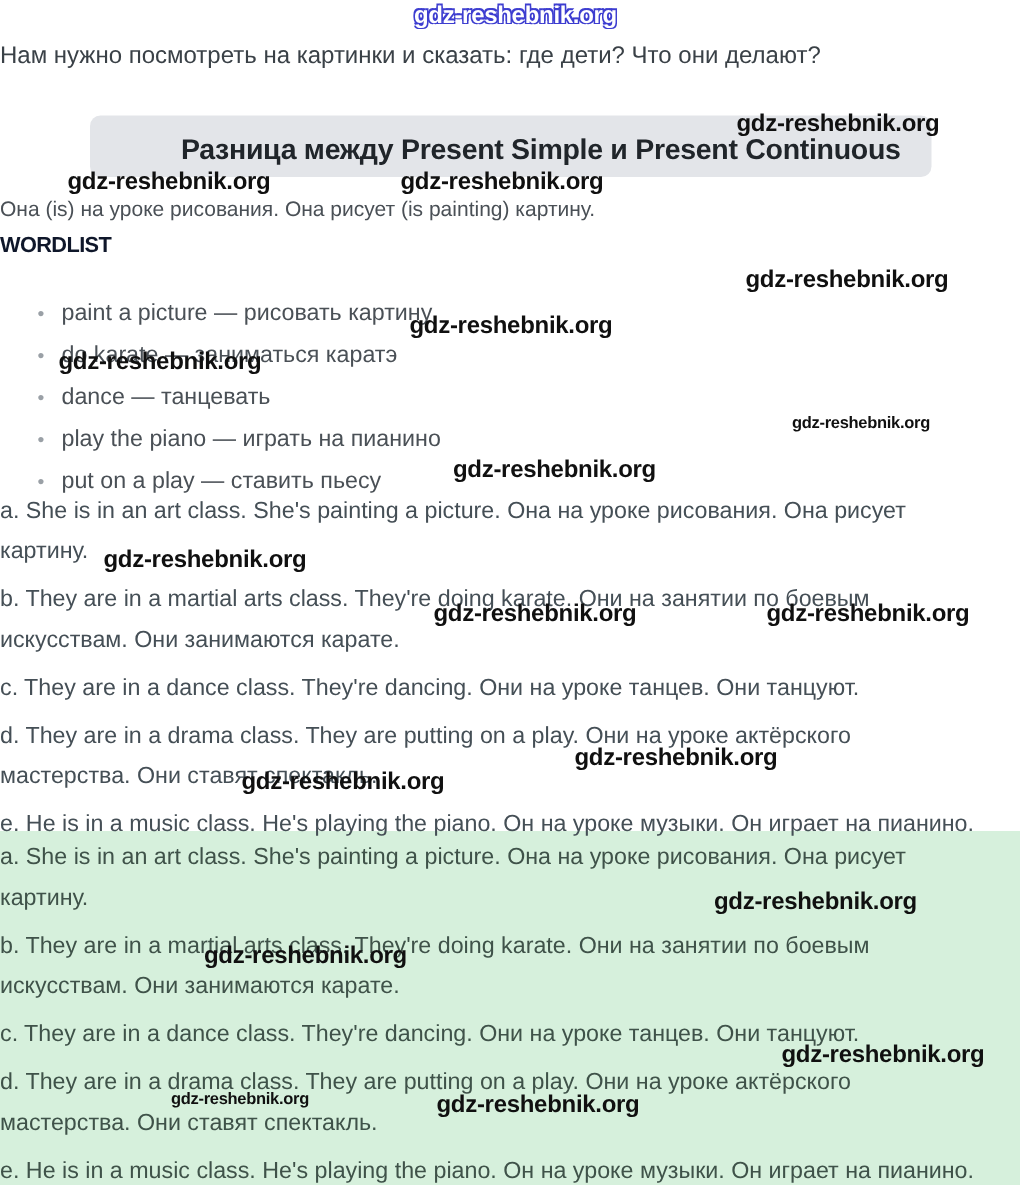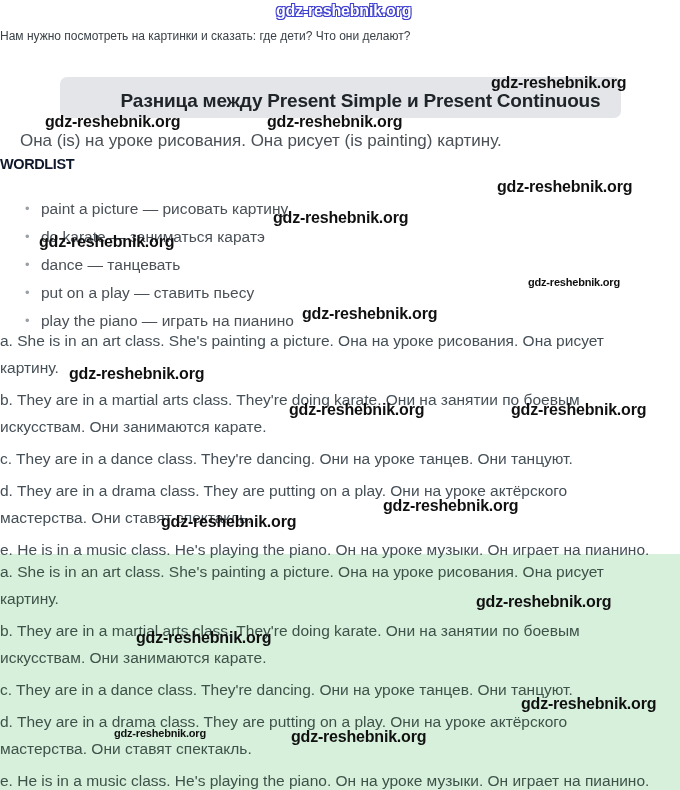--- a/index.html
+++ b/index.html
@@ -19,35 +19,35 @@
   .wm-sm{font-size:11px;font-weight:600;}
   .wm-blue{
     font-size:16px;font-weight:700;color:#ffffff;
     text-shadow:-1px -1px 0 #3d3dd0, 1px -1px 0 #3d3dd0,
                 -1px  1px 0 #3d3dd0, 1px  1px 0 #3d3dd0;
   }
 
   
   .intro{
     position:absolute;left:0;top:29px;width:620px;
-    font-size:12px;color:#3a4147;
+    font-size:16px;color:#3a4147;
   }
   .header-box{
     position:absolute;left:60px;top:77px;width:561px;height:41px;
     background:#e3e5e9;border-radius:7px;box-sizing:border-box;
     display:flex;align-items:flex-end;justify-content:center;
     padding-bottom:6px;z-index:1;padding-left:40px;
   }
   .header-title{
     font-size:19px;font-weight:700;color:#20252a;letter-spacing:-0.2px;
     white-space:nowrap;
   }
   .lead{
     position:absolute;left:0;top:131px;width:660px;
-    font-size:17px;color:#4a5056;z-index:2;margin-left:20px;
+    font-size:14px;color:#4a5056;z-index:2;
   }
   .wordlist-label{
     position:absolute;left:0;top:156px;
     font-size:14.5px;font-weight:700;letter-spacing:-0.4px;color:#0f172a;
   }
   ul.wordlist{
     position:absolute;left:25px;top:195px;margin:0;padding:0;list-style:none;
   }
   ul.wordlist li{
     position:relative;height:28px;line-height:28px;
@@ -102,22 +102,22 @@
     <span class="header-title">Разница между Present Simple и Present Continuous</span>
   </div>
 
   <div class="lead">Она (is) на уроке рисования. Она рисует (is painting) картину.</div>
 
   <div class="wordlist-label">WORDLIST</div>
   <ul class="wordlist">
     <li>paint a picture — рисовать картину</li>
     <li>do karate — заниматься каратэ</li>
     <li>dance — танцевать</li>
+    <li>play the piano — играть на пианино</li>
     <li>put on a play — ставить пьесу</li>
-    <li>play the piano — играть на пианино</li>
   </ul>
 
   <div class="answers">
     <p>a. She is in an art class. She's painting a picture. Она на уроке рисования. Она рисует
 картину.</p>
     <p>b. They are in a martial arts class. They're doing karate. Они на занятии по боевым
 искусствам. Они занимаются карате.</p>
     <p>c. They are in a dance class. They're dancing. Они на уроке танцев. Они танцуют.</p>
     <p>d. They are in a drama class. They are putting on a play. Они на уроке актёрского
 мастерства. Они ставят спектакль.</p>

